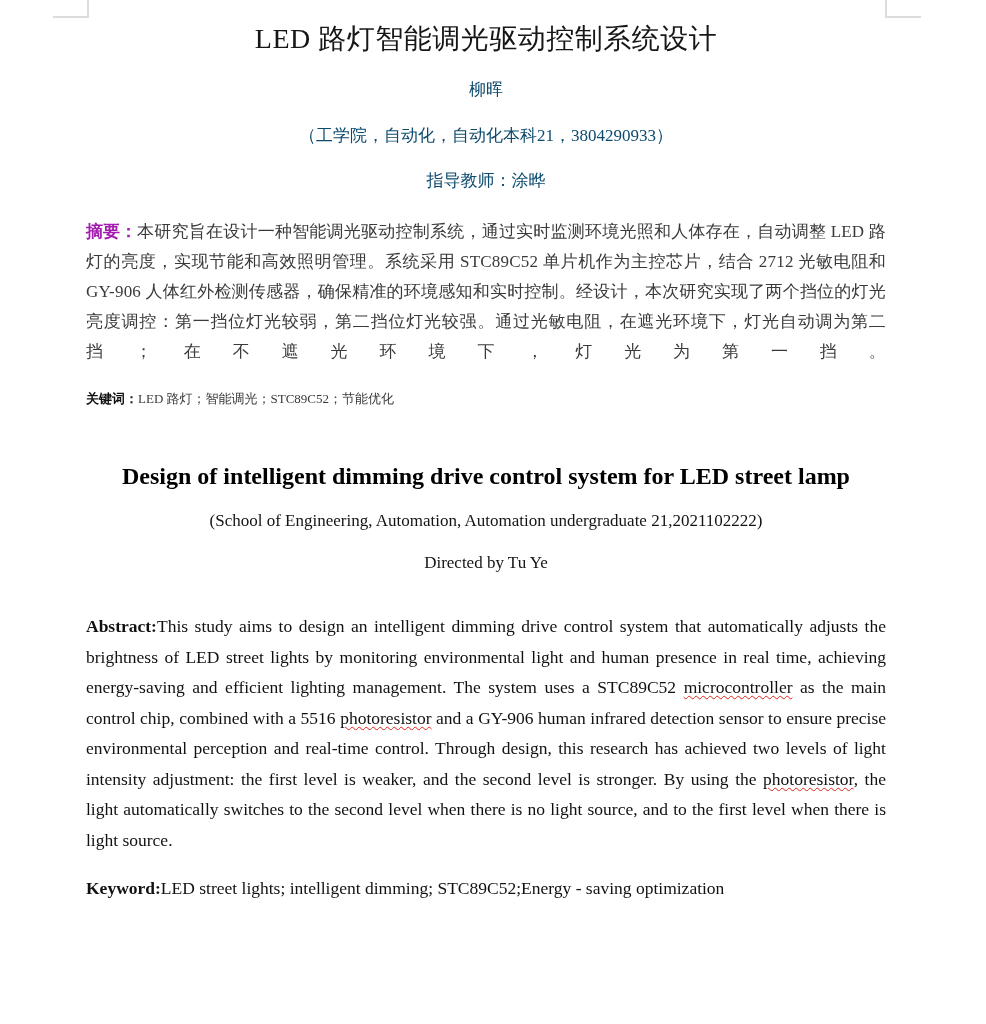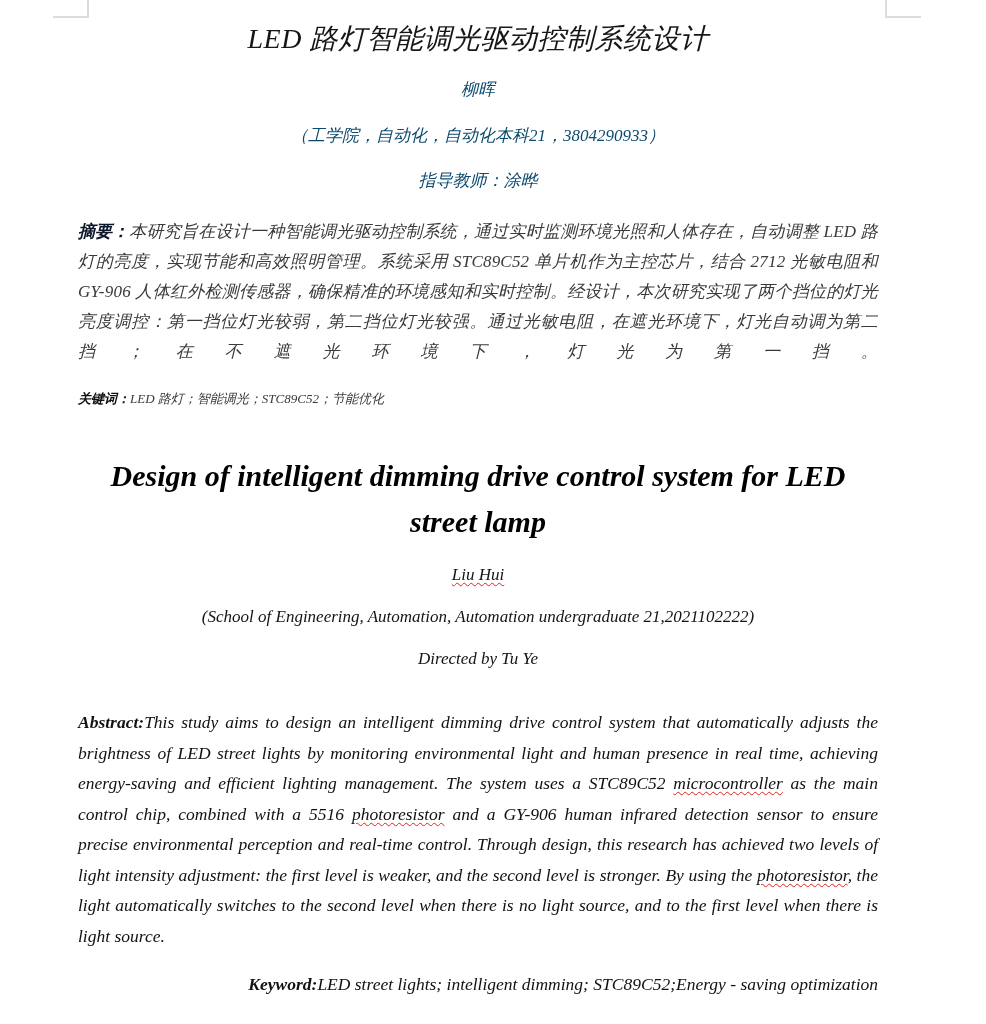--- a/index.html
+++ b/index.html
@@ -24,24 +24,23 @@
     width: 34px;
     height: 16px;
     pointer-events: none;
   }
   .corner-mark.left  { left: 53px;  top: 0; border-right: 2px solid #dcdcdc; border-bottom: 2px solid #dcdcdc; }
   .corner-mark.right { left: 885px; top: 0; border-left:  2px solid #dcdcdc; border-bottom: 2px solid #dcdcdc; }
 
   
   .page {
     position: absolute;
-    left: 78px;
+    left: 86px;
     top: 0;
     width: 800px;
-    font-style: italic;
   }
 
   .cn-title {
     font-size: 28px;
     line-height: 54px;
     text-align: center;
     letter-spacing: 0.5px;
     margin: 0;
     padding-top: 12px;
     font-weight: normal;
@@ -60,32 +59,32 @@
 
   .cn-body {
     font-size: 17px;
     line-height: 30px;
     text-align: justify;
     text-align-last: justify;
     color: #3a3a3a;
     margin-top: 16px;
     letter-spacing: 0.2px;
   }
-  .cn-body .lead { font-weight: bold; color: #0f172a; letter-spacing: 0; }
+  .cn-body .lead { font-weight: bold; color: #a21caf; letter-spacing: 0; }
 
   .cn-keywords {
     font-size: 13px;
     line-height: 30px;
     color: #3a3a3a;
     margin-top: 0;
   }
   .cn-keywords .lead { font-weight: bold; color: #111111; }
 
   .en-title {
-    font-size: 30px;
+    font-size: 24px;
     font-weight: bold;
     line-height: 46px;
     text-align: center;
     margin: 0;
     padding-top: 26px;
     color: #000000;
   }
 
   .en-center {
     text-align: center;
@@ -103,21 +102,21 @@
     text-align: justify;
     color: #111111;
     margin-top: 28px;
   }
   .en-body .lead { font-weight: bold; }
 
   .en-keywords {
     font-size: 17.5px;
     line-height: 30px;
     color: #111111;
-    text-align: right;
+    text-align: left;
     margin-top: 0;
   }
   .en-keywords .lead { font-weight: bold; }
 
   
   .sp {
     text-decoration: underline wavy #e0231a;
     text-decoration-thickness: 1px;
     text-underline-offset: 2px;
   }
@@ -141,21 +140,20 @@
   <p class="cn-body">
     <span class="lead">摘要：</span><span>本研究旨在设计一种智能调光驱动控制系统，通过实时监测环境光照和人体存在，自动调整 LED 路灯的亮度，实现节能和高效照明管理。系统采用 STC89C52 单片机作为主控芯片，结合 2712 光敏电阻和 GY-906 人体红外检测传感器，确保精准的环境感知和实时控制。经设计，本次研究实现了两个挡位的灯光亮度调控：第一挡位灯光较弱，第二挡位灯光较强。通过光敏电阻，在遮光环境下，灯光自动调为第二挡；在不遮光环境下，灯光为第一挡。</span>
   </p>
 
   <p class="cn-keywords">
     <span class="lead">关键词：</span><span>LED 路灯；智能调光；STC89C52；节能优化</span>
   </p>
 
   <h2 class="en-title">Design of intelligent dimming drive control system for LED street lamp</h2>
 
-  <div class="en-center en-author"><span class="sp">Liu Hui</span></div>
 
   <div class="en-center en-affil">(School of Engineering, Automation, Automation undergraduate 21,2021102222)</div>
 
   <div class="en-center en-directed">Directed by Tu Ye</div>
 
   <p class="en-body">
     <span class="lead">Abstract:</span><span>This study aims to design an intelligent dimming drive control system that automatically adjusts the brightness of LED street lights by monitoring environmental light and human presence in real time, achieving energy-saving and efficient lighting management. The system uses a STC89C52 </span><span class="sp">microcontroller</span><span> as the main control chip, combined with a 5516 </span><span class="sp">photoresistor</span><span> and a GY-906 human infrared detection sensor to ensure precise environmental perception and real-time control. Through design, this research has achieved two levels of light intensity adjustment: the first level is weaker, and the second level is stronger. By using the </span><span class="sp">photoresistor</span><span>, the light automatically switches to the second level when there is no light source, and to the first level when there is light source.</span>
   </p>
 
   <p class="en-keywords">

